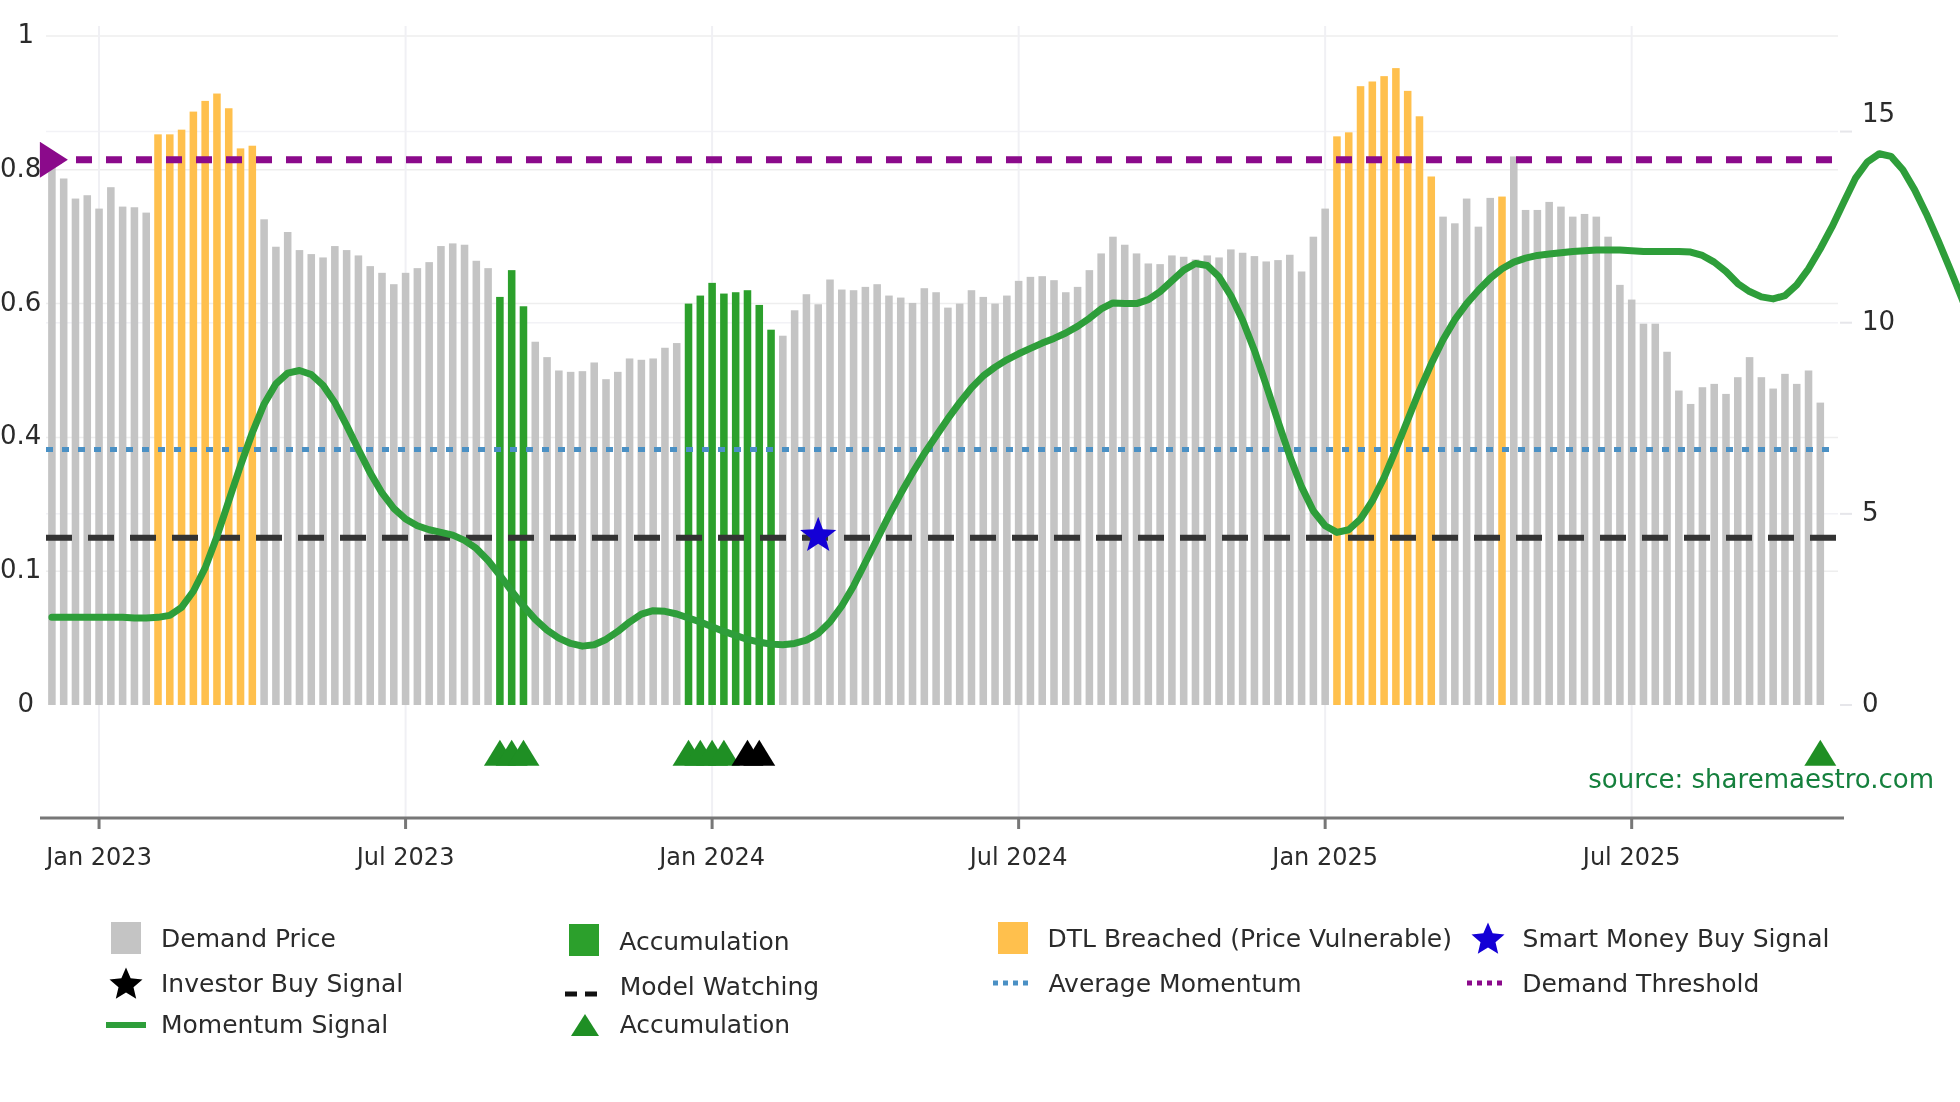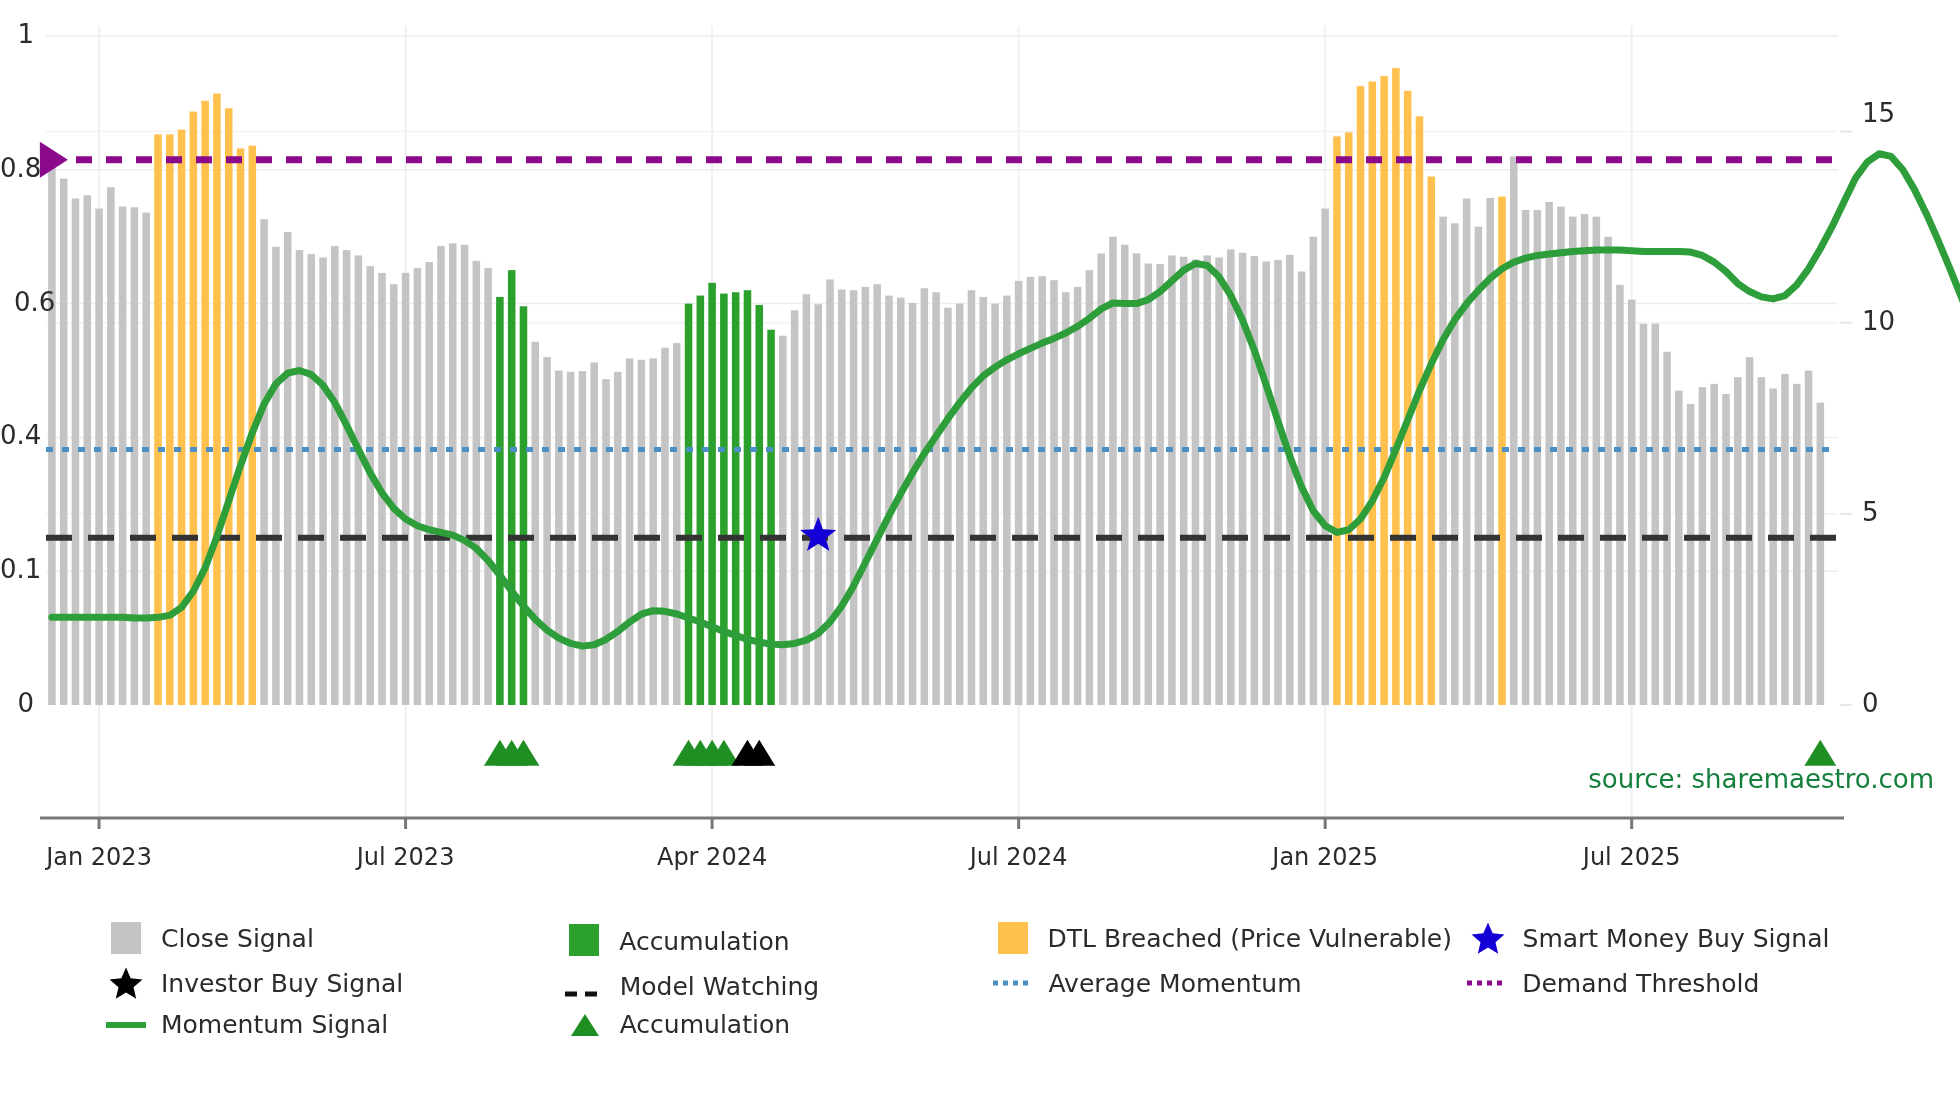--- a/index.html
+++ b/index.html
@@ -222,21 +222,21 @@
     </svg>
 
   <div class="src">source: sharemaestro.com</div>
 
   <div id="legend">
     <div class="lrow">
       <div class="lcell c0">
         <span class="key">
             <span class="swatch" style="background:#c4c4c4"></span>
           </span>
-        <span class="ltxt">Close Signal</span>
+        <span class="ltxt">Demand Price</span>
       </div>
       <div class="lcell c1">
         <span class="key">
             <span class="swatch" style="background:#2ca02c"></span>
           </span>
         <span class="ltxt">Accumulation</span>
       </div>
       <div class="lcell c2">
         <span class="key">
             <span class="swatch" style="background:#ffc04d"></span>
@@ -305,26 +305,26 @@
         </span>
         <span class="ltxt">Accumulation</span>
       </div>
       <div class="lcell c2"></div>
       <div class="lcell c3"></div>
     </div>
   </div>
 <div class="ylab ylab-left" style="left: 0px; width: 34px; top: 688px;">0</div>
     <div class="ylab ylab-left" style="left: 0px; width: 34px; top: 554.2px;">0.1</div>
     <div class="ylab ylab-left" style="left: 0px; width: 34px; top: 420.4px;">0.4</div>
-    <div class="ylab ylab-left" style="left: 0px; width: 34px; top: 286.6px; padding-left: 14px;">0.6</div>
+    <div class="ylab ylab-left" style="left: 0px; width: 34px; top: 286.6px;">0.6</div>
     <div class="ylab ylab-left" style="left: 0px; width: 34px; top: 152.8px;">0.8</div>
     <div class="ylab ylab-left" style="left: 0px; width: 34px; top: 19px;">1</div>
     <div class="ylab ylab-right" style="left: 1862px; top: 688px;">0</div>
     <div class="ylab ylab-right" style="left: 1862px; top: 496.857px;">5</div>
     <div class="ylab ylab-right" style="left: 1862px; top: 305.714px;">10</div>
     <div class="ylab ylab-right" style="left: 1862px; top: 98px;">15</div>
     <div class="xlab" style="left: -10.9474px; width: 220px; top: 843px;">Jan 2023</div>
     <div class="xlab" style="left: 295.579px; width: 220px; top: 843px;">Jul 2023</div>
-    <div class="xlab" style="left: 602.105px; width: 220px; top: 843px;">Apr 2024</div>
+    <div class="xlab" style="left: 602.105px; width: 220px; top: 843px;">Jan 2024</div>
     <div class="xlab" style="left: 908.632px; width: 220px; top: 843px;">Jul 2024</div>
     <div class="xlab" style="left: 1215.16px; width: 220px; top: 843px;">Jan 2025</div>
     <div class="xlab" style="left: 1521.68px; width: 220px; top: 843px;">Jul 2025</div>
   </div>
 
 </body></html>

